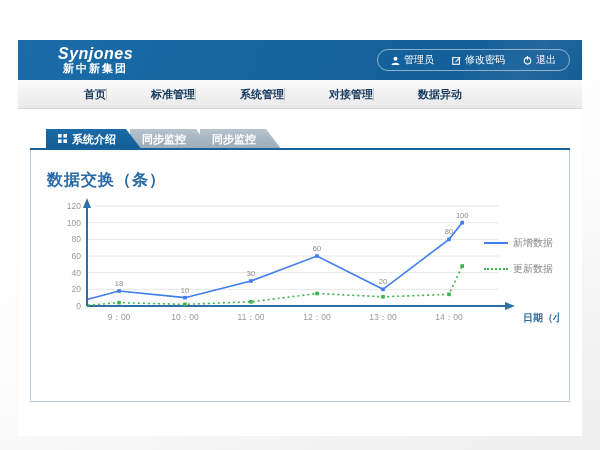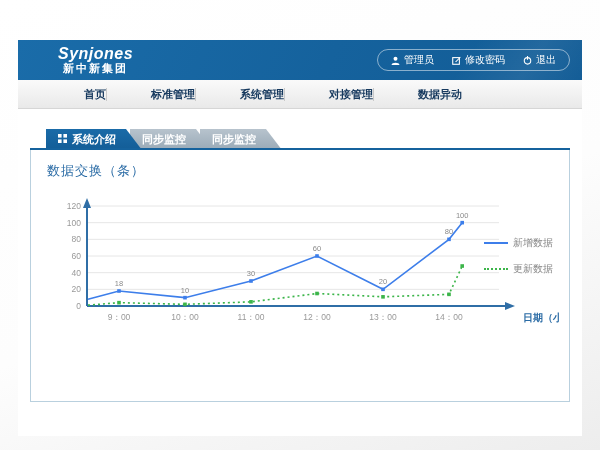--- a/index.html
+++ b/index.html
@@ -55,21 +55,21 @@
   .underline { position:absolute; left:0; right:0; bottom:0; height:2px; background:#15629d; z-index:4; }
 
   
   .panel { position:relative; border:1px solid #b9d0de; border-top:none; height:252px; background:#fff; }
   .radios { position:absolute; top:8px; right:18px; display:flex; gap:22px; align-items:center; }
   .radio { display:flex; align-items:center; gap:5px; cursor:pointer; }
   .radio .dot { width:8px; height:8px; border-radius:50%; }
   .radio .dot.sel { background:#1b5f9d; }
   .radio .dot.unsel { background:#bfc3c8; }
   .radio span.lbl { font-size:10px; color:#666; }
-  .ylabel { position:absolute; top:12px; left:16px; font-size:13px; font-weight:normal; color:#2a6ba5; letter-spacing:1px; }
+  .ylabel { position:absolute; top:20px; left:16px; font-size:16px; font-weight:bold; color:#2a6ba5; letter-spacing:1px; }
   #chart-wrap { position:absolute; left:16px; top:44px; }
   .legend { position:absolute; right:16px; top:86px; display:flex; flex-direction:column; gap:12px; }
   .legend-item { display:flex; align-items:center; gap:5px; }
   .legend-line { width:24px; height:0; border-top:2px solid; }
   .legend-line.dotted { border-top-style:dotted; }
   .legend-item span.txt { font-size:10px; color:#888; }
   .note { position:absolute; left:26px; top:206px; font-size:10px; color:#9a9a9a; letter-spacing:.3px; }
   .note .red { color:#e03b30; }
 </style>
 </head>

